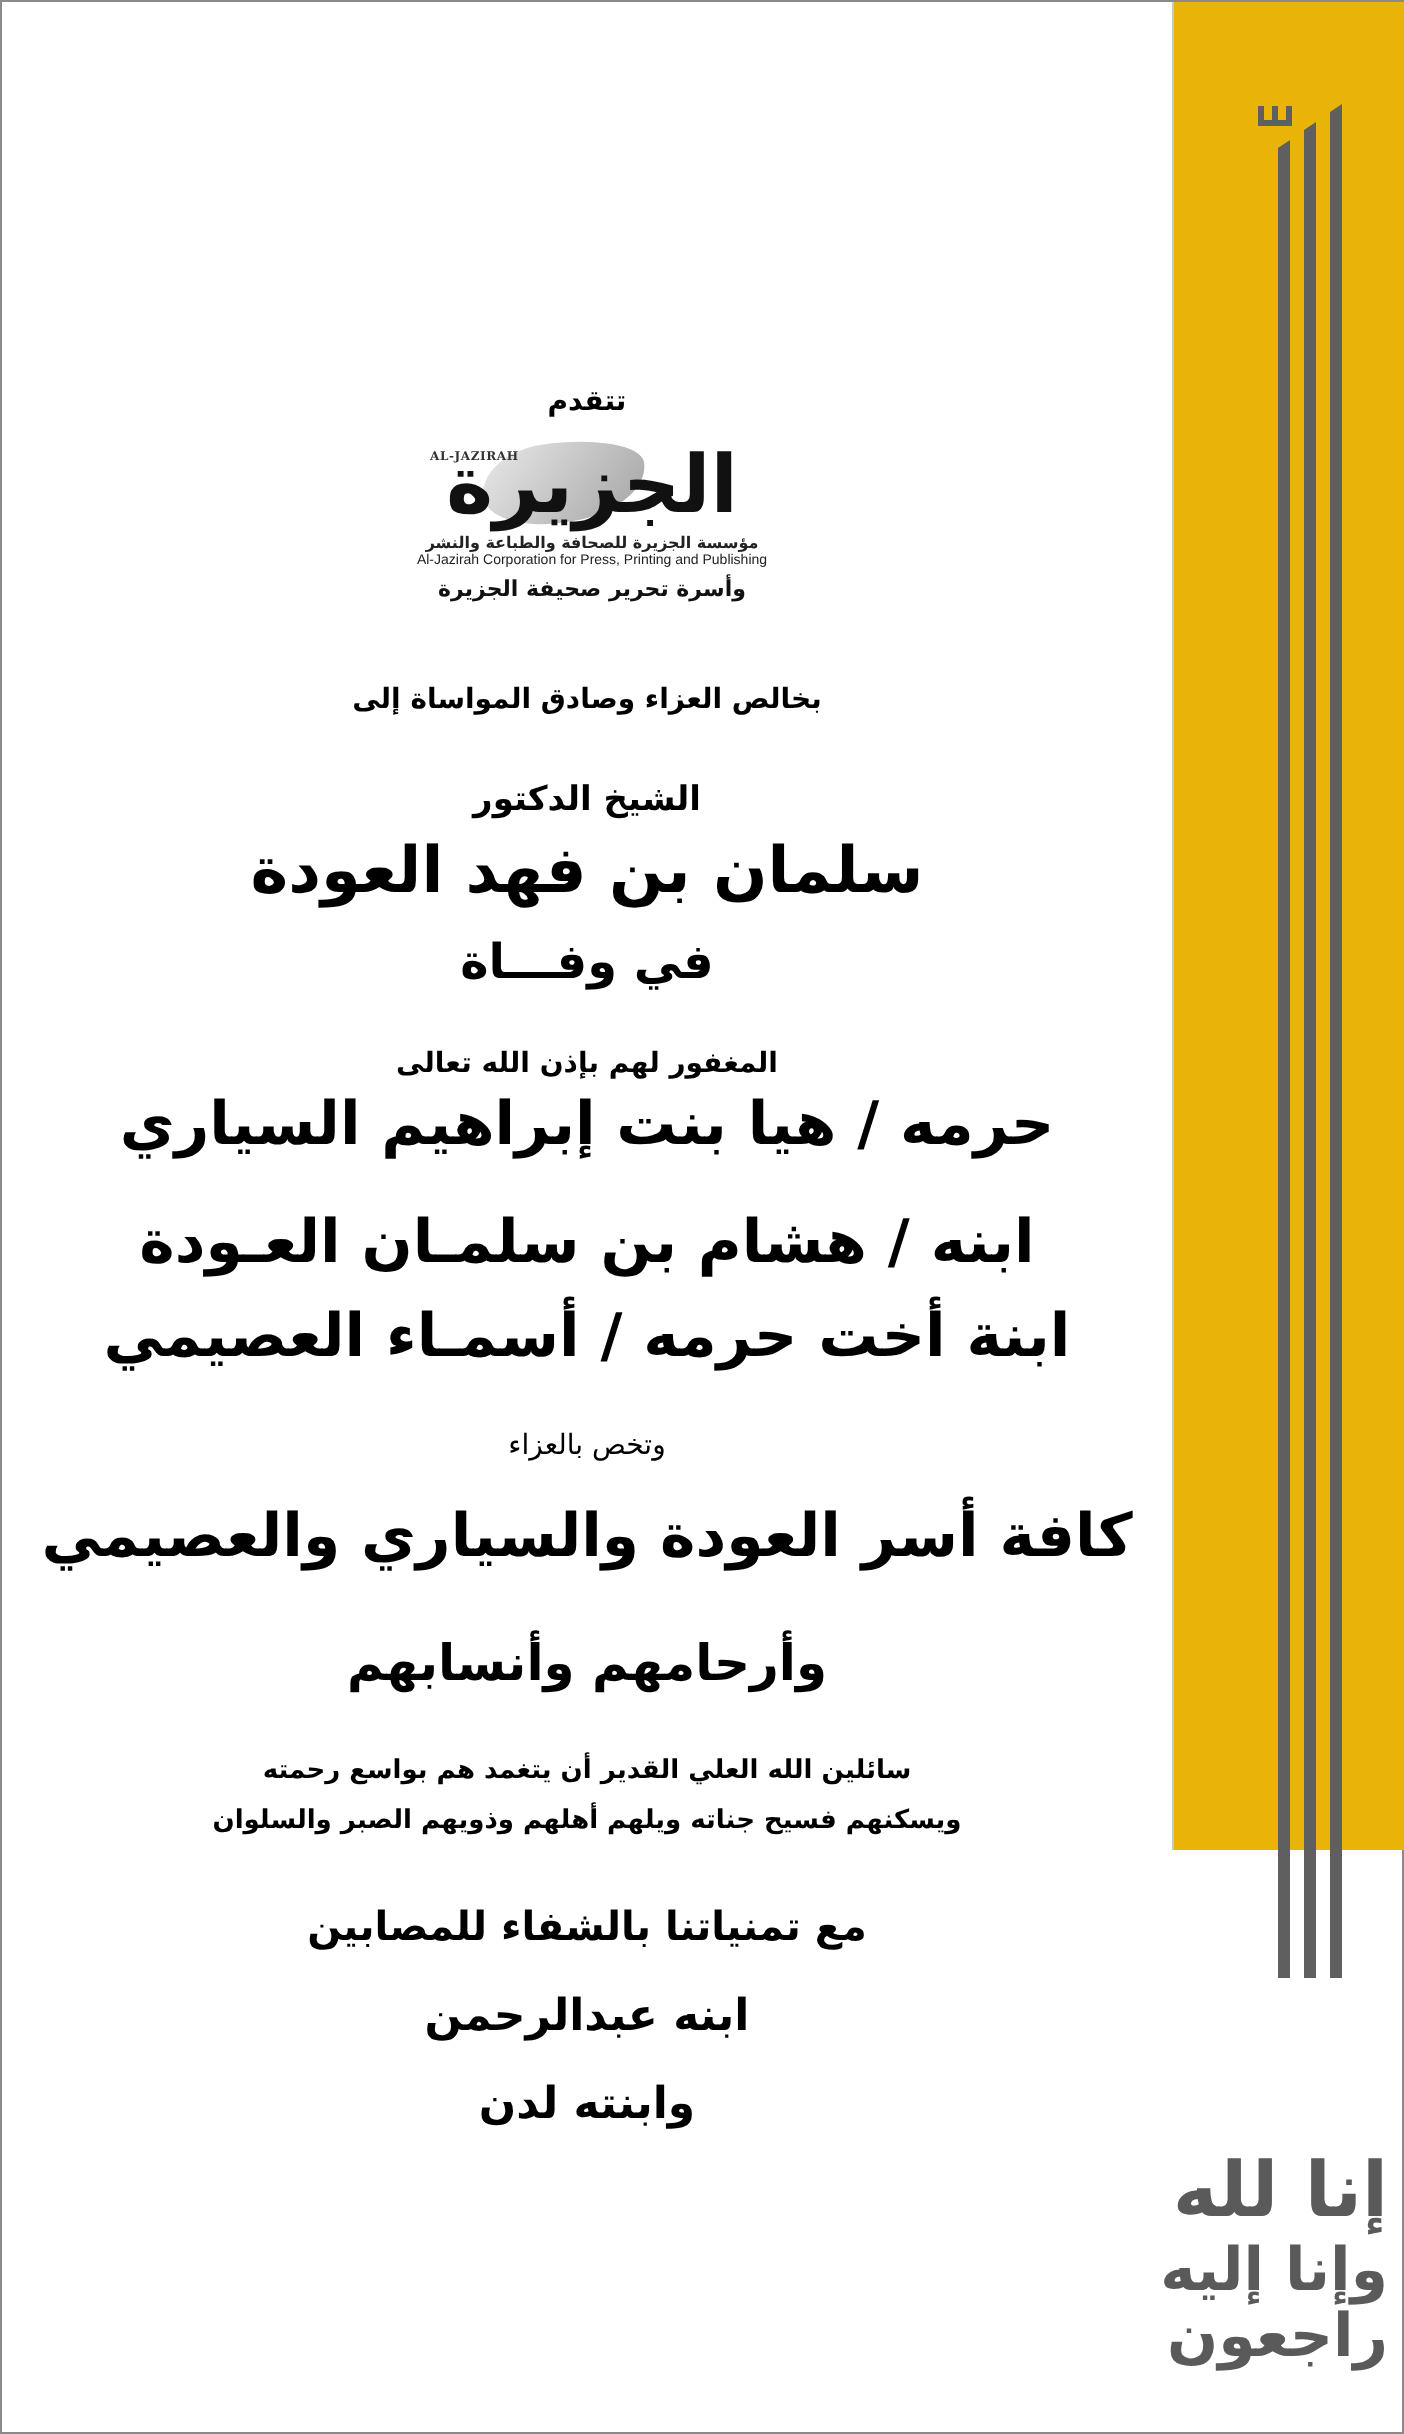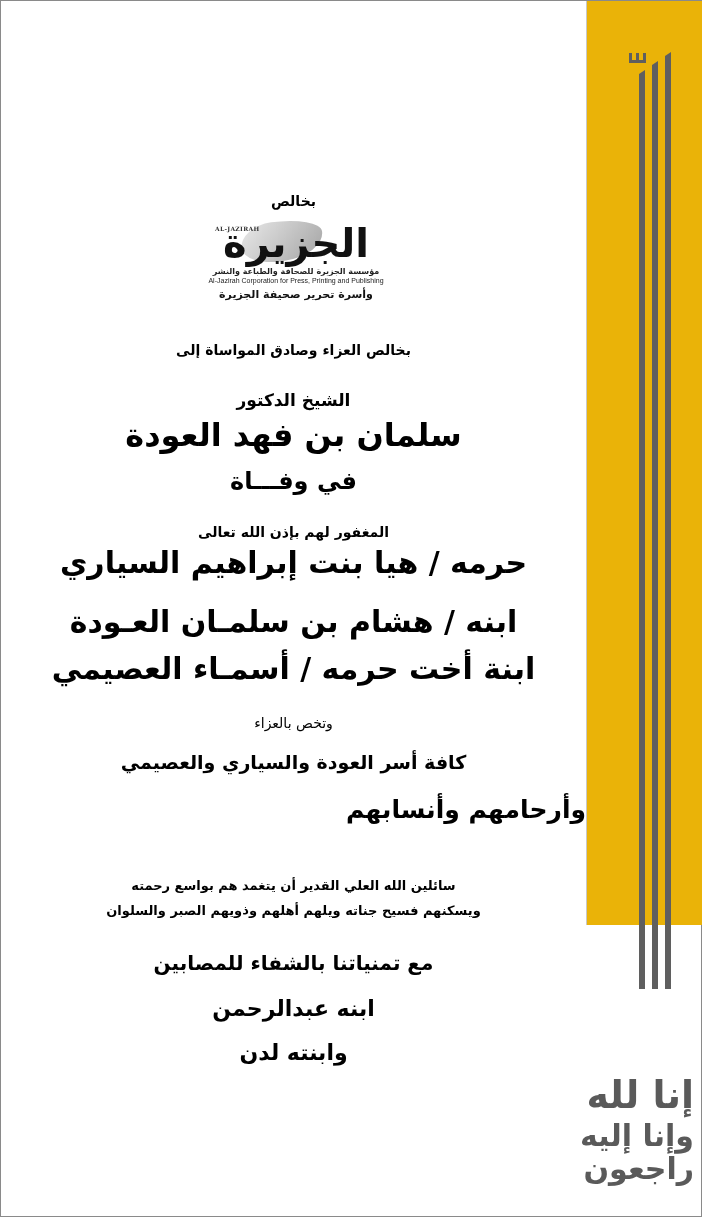--- a/index.html
+++ b/index.html
@@ -32,35 +32,35 @@
 
     .l-sincere { top: 341px; font-size: 14px; font-weight: bold; }
     .l-title { top: 389px; font-size: 17px; font-weight: bold; }
     .l-name { top: 415px; font-size: 32px; font-weight: bold; letter-spacing: -0.5px; }
     .l-death { top: 466px; font-size: 24px; font-weight: bold; }
     .l-forgiven { top: 523px; font-size: 14px; font-weight: bold; text-align: center; }
     .l-dec1 { top: 544px; font-size: 30px; font-weight: bold; letter-spacing: -0.5px; }
     .l-dec2 { top: 603px; font-size: 30px; font-weight: bold; letter-spacing: -0.5px; }
     .l-dec3 { top: 650px; font-size: 30px; font-weight: bold; letter-spacing: -0.5px; }
     .l-special { top: 714px; font-size: 14px; }
-    .l-fam1 { top: 750px; font-size: 19px; font-weight: bold; letter-spacing: -0.5px; }
-    .l-fam2 { top: 794px; font-size: 25px; font-weight: bold; letter-spacing: -0.5px; text-align: right; }
+    .l-fam1 { top: 750px; font-size: 30px; font-weight: bold; letter-spacing: -0.5px; }
+    .l-fam2 { top: 816px; font-size: 25px; font-weight: bold; letter-spacing: -0.5px; }
     .l-prayer1 { top: 877px; font-size: 13px; font-weight: bold; }
     .l-prayer2 { top: 902px; font-size: 13px; font-weight: bold; }
     .l-wishes { top: 950px; font-size: 20px; font-weight: bold; }
     .l-son { top: 995px; font-size: 22px; font-weight: bold; }
     .l-daughter { top: 1039px; font-size: 22px; font-weight: bold; }
   </style>
 </head>
 <body>
 
 <div class="frame">
 
   <div class="content">
-    <div class="line intro">بخالص</div>
+    <div class="line intro">تتقدم</div>
 
     <div class="logo">
       <div class="logo-map"></div>
       <div class="logo-en">AL-JAZIRAH</div>
       <div class="logo-ar">الجزيرة</div>
       <div class="logo-sub-ar">مؤسسة الجزيرة للصحافة والطباعة والنشر</div>
       <div class="logo-sub-en">Al-Jazirah Corporation for Press, Printing and Publishing</div>
       <div class="logo-staff">وأسرة تحرير صحيفة الجزيرة</div>
     </div>
 

